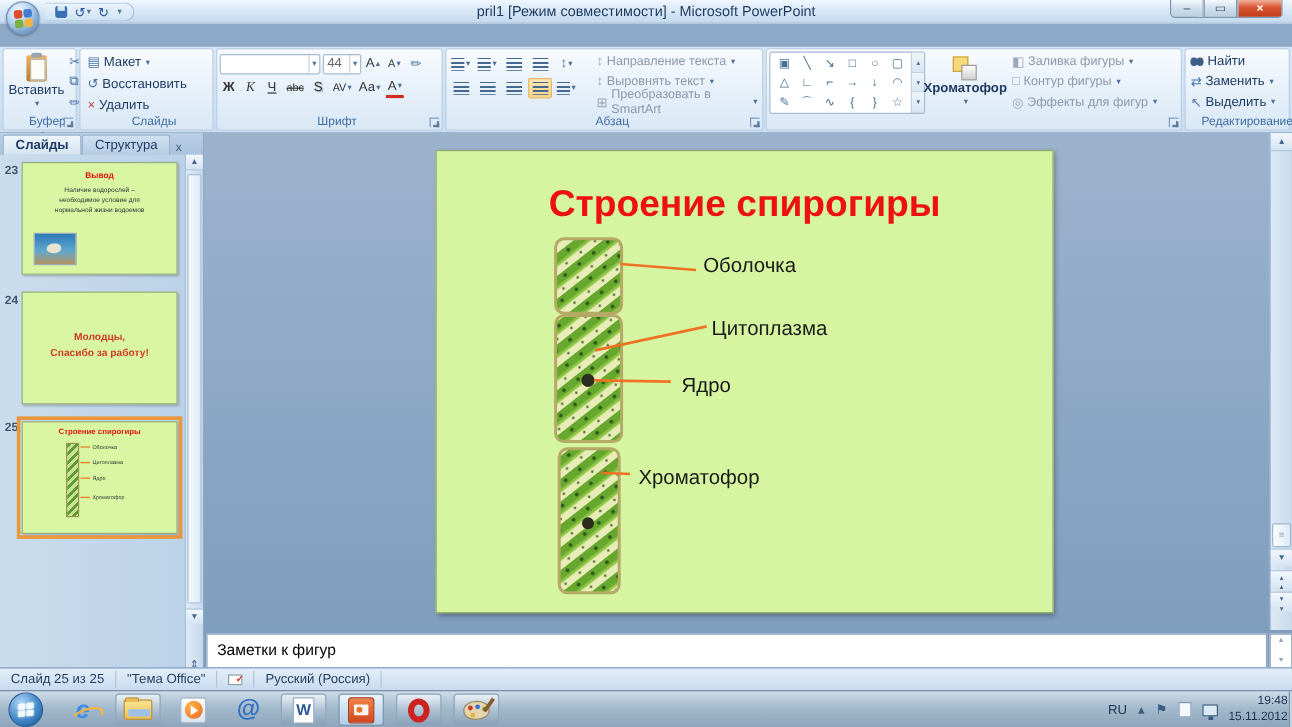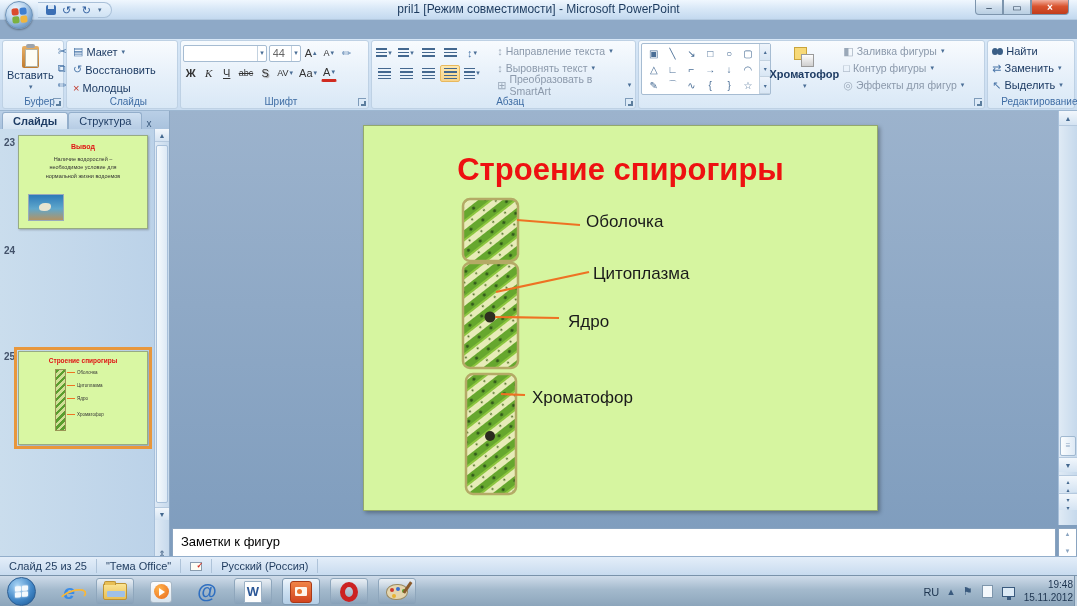--- a/index.html
+++ b/index.html
@@ -317,21 +317,21 @@
               <span class="mini-ic">▤</span>
               <span>Макет</span>
               <span class="dd">▾</span>
             </span>
           <span class="sbtn">
               <span class="mini-ic">↺</span>
               <span>Восстановить</span>
             </span>
           <span class="sbtn">
               <span class="mini-ic" style="color:#c0392b">×</span>
-              <span>Молодцы</span>
+              <span>Удалить</span>
             </span>
         </div>
       </div>
       <div class="glabel">Слайды</div>
     </div>
 
     <div class="rgroup g-font">
       <div class="font-row">
         <span class="combo" style="width:84px">
             <span></span>
@@ -531,20 +531,26 @@
         <div class="t-title t23-title">Вывод</div>
         <div class="t23-body">
           <div>Наличие водорослей –</div>
           <div>необходимое условие для</div>
           <div>нормальной жизни водоемов</div>
         </div>
         <div class="t23-photo"></div>
       </div>
 
       <span class="thumb-num" style="top:134px">24</span>
+      <div class="thumb" style="top:132px">
+        <div class="t24-body">
+          <div>Молодцы,</div>
+          <div>Спасибо за работу!</div>
+        </div>
+      </div>
 
       <span class="thumb-num" style="top:240px">25</span>
       <div class="thumb selected-frame" style="top:240px">
         <div class="t-title t25-title">Строение спирогиры</div>
         <div class="t25-fil"></div>
         <span class="t25-dash" style="left:48px;top:20px;width:8px"></span>
         <span class="t25-label" style="left:58px;top:18px">Оболочка</span>
         <span class="t25-dash" style="left:48px;top:33px;width:8px"></span>
         <span class="t25-label" style="left:58px;top:31px">Цитоплазма</span>
         <span class="t25-dash" style="left:48px;top:46px;width:8px"></span>

